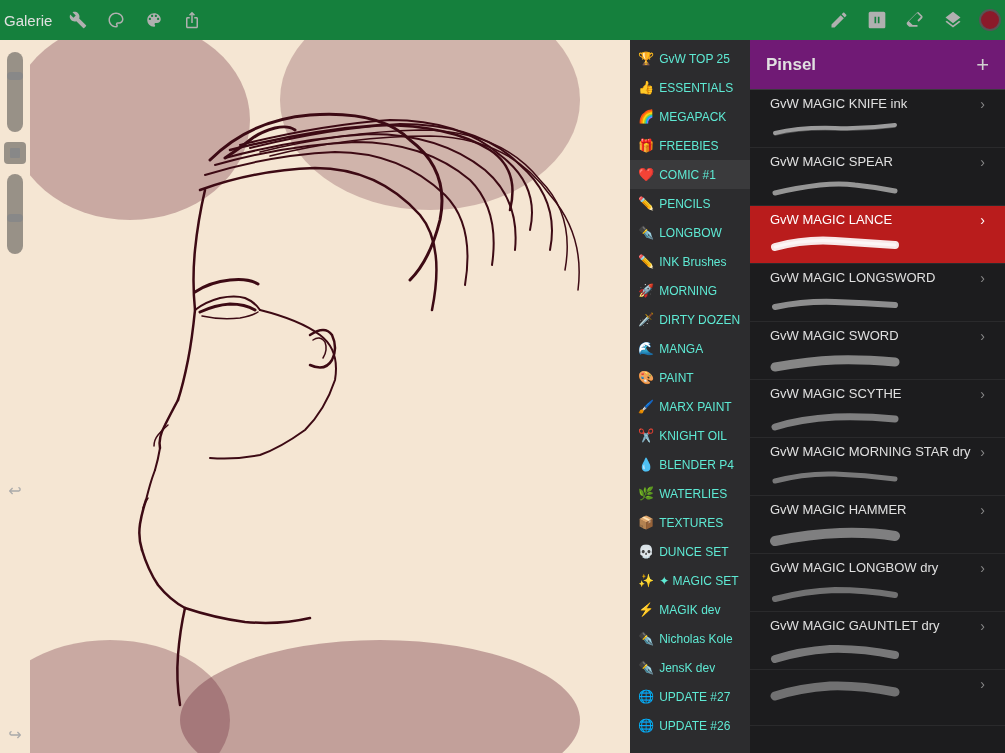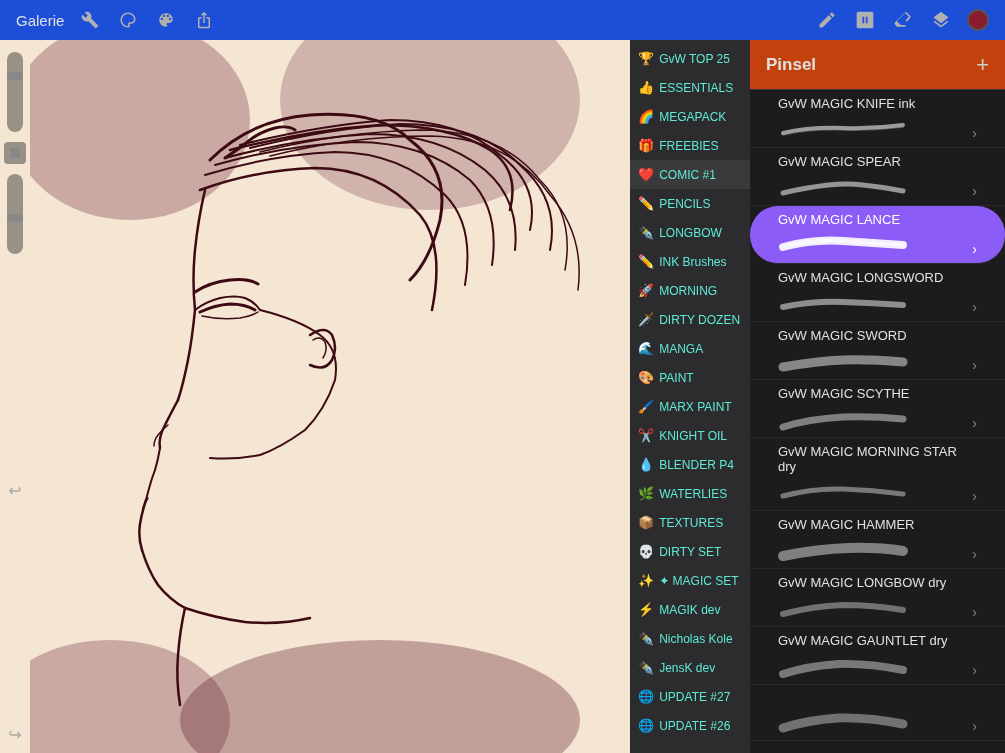--- a/index.html
+++ b/index.html
@@ -9,24 +9,24 @@
       overflow: hidden;
       background: #f5e6d3;
       font-family: -apple-system, BlinkMacSystemFont, 'Helvetica Neue', sans-serif;
     }
 
     
     #toolbar {
       position: absolute;
       top: 0; left: 0; right: 0;
       height: 40px;
-      background: #1d4ed8;
-      display: flex;
-      align-items: center;
-      padding: 0 16px;
+      background: #15803d;
+      display: flex;
+      align-items: center;
+      padding: 0 4px;
       gap: 16px;
       z-index: 100;
     }
     .toolbar-left {
       display: flex;
       align-items: center;
       gap: 14px;
       flex: 1;
     }
     .toolbar-title {
@@ -163,21 +163,21 @@
 
     
     #brush-list-container {
       flex: 1;
       display: flex;
       flex-direction: column;
     }
 
     #panel-header {
       height: 50px;
-      background: #c2410c;
+      background: #701a75;
       display: flex;
       align-items: center;
       justify-content: space-between;
       padding: 0 16px;
       border-bottom: 1px solid #3a3a3c;
     }
     .panel-title {
       color: #e0e0e0;
       font-size: 17px;
       font-weight: 600;
@@ -192,29 +192,28 @@
       flex: 1;
       overflow-y: auto;
       background: #1c1c1e;
     }
     #brush-list::-webkit-scrollbar { width: 4px; }
     #brush-list::-webkit-scrollbar-track { background: #1c1c1e; }
     #brush-list::-webkit-scrollbar-thumb { background: #555; border-radius: 2px; }
 
     .brush-item {
       display: flex;
-      align-items: flex-end;
-      padding: 6px 28px;
+      align-items: flex-start;
+      padding: 6px 20px;
       border-bottom: 1px solid #2a2a2c;
       cursor: pointer;
       min-height: 56px;
     }
     .brush-item.selected {
-      background: #8b5cf6;
-      border-radius: 28px;
+      background: #b91c1c;
     }
     .brush-info {
       flex: 1;
     }
     .brush-name {
       color: #e0e0e0;
       font-size: 13px;
       font-weight: 500;
       margin-bottom: 4px;
     }
@@ -452,21 +451,21 @@
       <div class="brush-set-item">
     <span class="brush-set-emoji">🌿</span>
     <span class="brush-set-label">WATERLIES</span>
   </div>
       <div class="brush-set-item">
     <span class="brush-set-emoji">📦</span>
     <span class="brush-set-label">TEXTURES</span>
   </div>
       <div class="brush-set-item">
     <span class="brush-set-emoji">💀</span>
-    <span class="brush-set-label">DIRTY SET</span>
+    <span class="brush-set-label">DUNCE SET</span>
   </div>
       <div class="brush-set-item">
     <span class="brush-set-emoji">✨</span>
     <span class="brush-set-label">✦ MAGIC SET</span>
   </div>
       <div class="brush-set-item">
     <span class="brush-set-emoji">⚡</span>
     <span class="brush-set-label">MAGIK dev</span>
   </div>
       <div class="brush-set-item">

